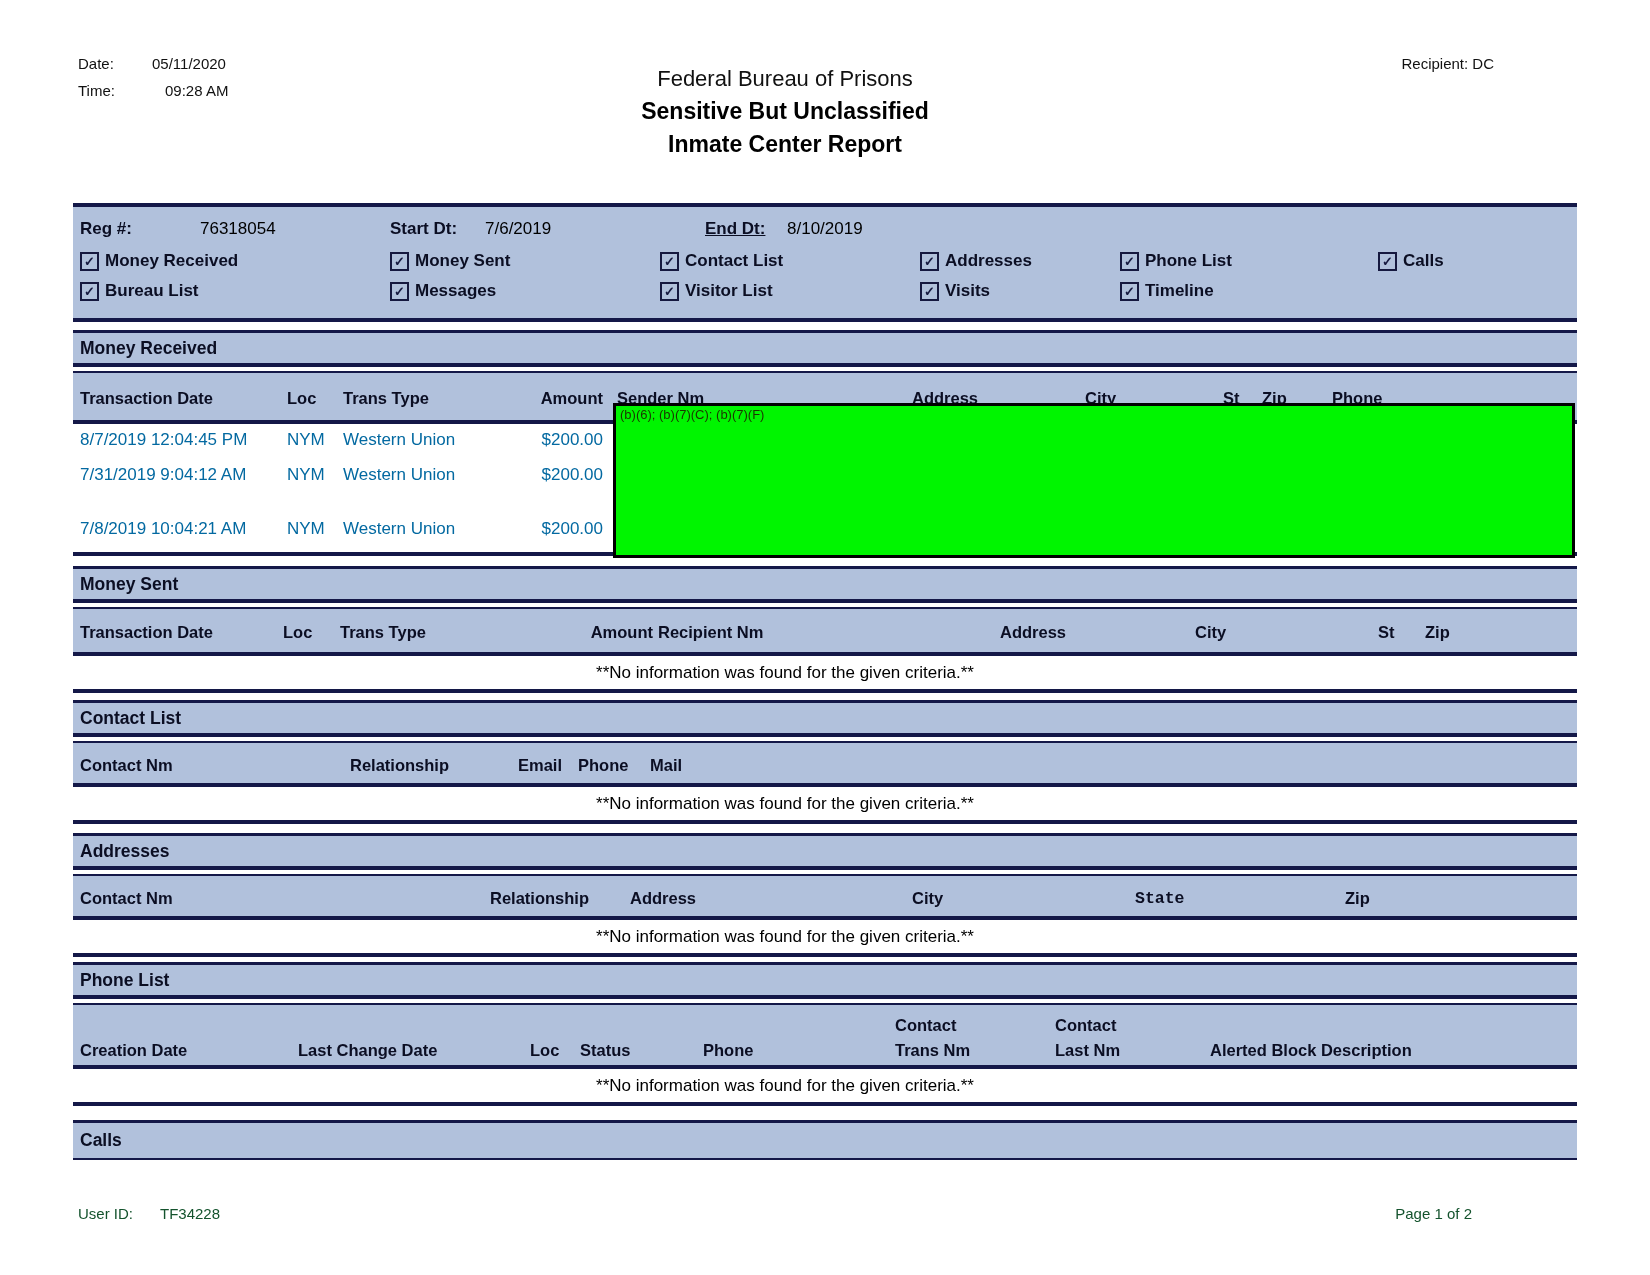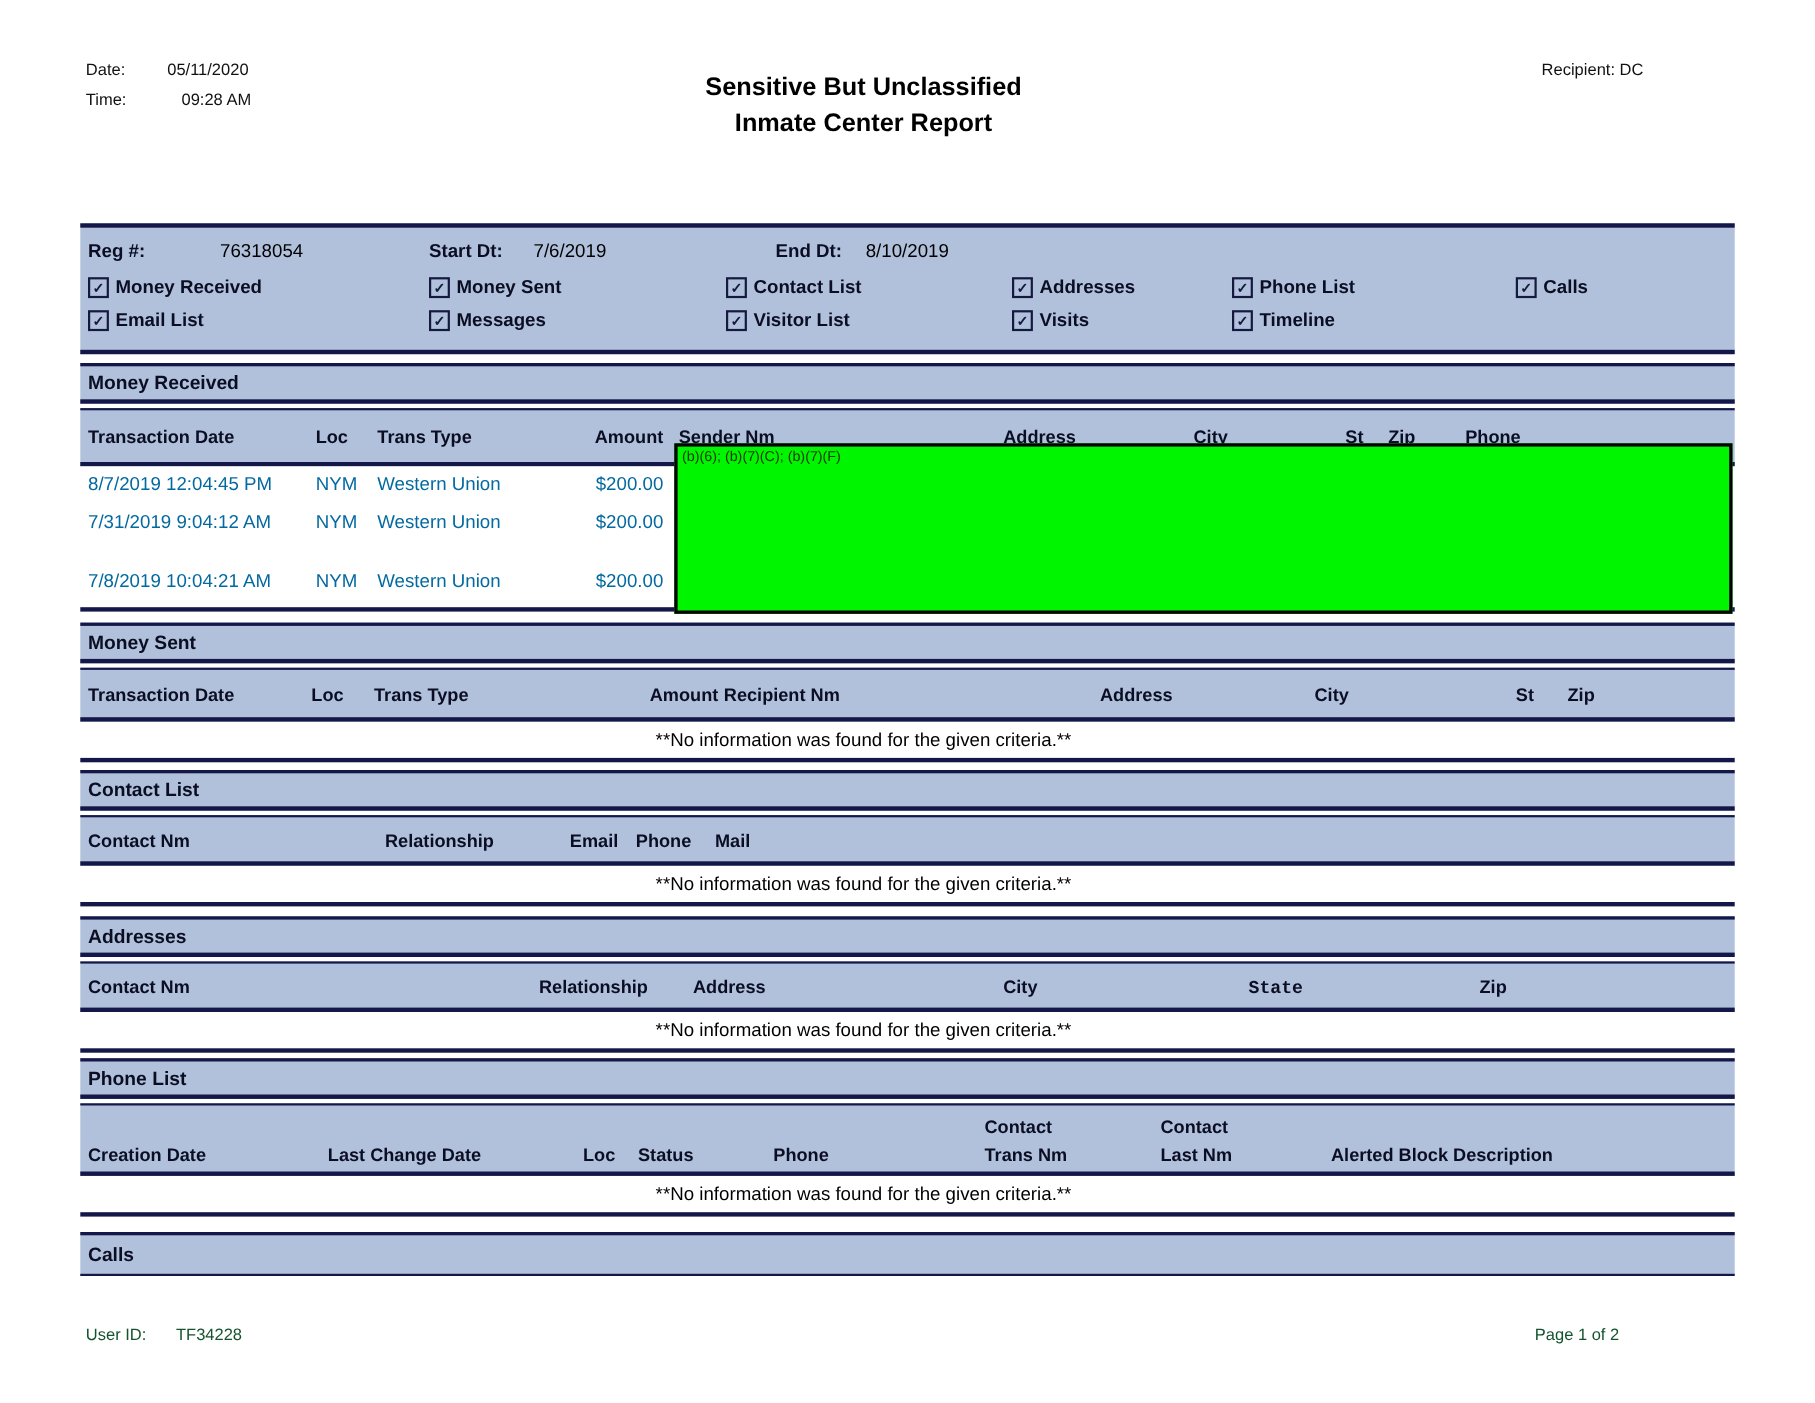--- a/index.html
+++ b/index.html
@@ -39,30 +39,31 @@
 </head>
 <body>
 
 <div class="abs meta" style="left:78px;top:55px;">Date:</div>
 <div class="abs meta" style="left:152px;top:55px;">05/11/2020</div>
 <div class="abs meta" style="left:78px;top:82px;">Time:</div>
 <div class="abs meta" style="left:165px;top:82px;">09:28 AM</div>
 <div class="abs meta" style="right:156px;top:55px;">Recipient: DC</div>
 
 <div class="titles">
+  <div>Federal Bureau of Prisons</div>
   <div class="b">Sensitive But Unclassified</div>
   <div class="b">Inmate Center Report</div>
 </div>
 
 <div class="band crit">
   <span class="lab" style="left:7px;top:12px;">Reg #:</span>
   <span class="val" style="left:127px;top:12px;">76318054</span>
   <span class="lab" style="left:317px;top:12px;">Start Dt:</span>
   <span class="val" style="left:412px;top:12px;">7/6/2019</span>
-  <span class="lab" style="left:632px;top:12px;">End Dt:</span>
+  <span class="lab" style="left:632px;top:12px;text-decoration:underline;">End Dt:</span>
   <span class="val" style="left:714px;top:12px;">8/10/2019</span>
 
   <span class="cb" style="left:7px;top:44px;">
     <span class="bx">✓</span>
     <span class="lb">Money Received</span>
   </span>
   <span class="cb" style="left:317px;top:44px;">
     <span class="bx">✓</span>
     <span class="lb">Money Sent</span>
   </span>
@@ -78,21 +79,21 @@
     <span class="bx">✓</span>
     <span class="lb">Phone List</span>
   </span>
   <span class="cb" style="left:1305px;top:44px;">
     <span class="bx">✓</span>
     <span class="lb">Calls</span>
   </span>
 
   <span class="cb" style="left:7px;top:74px;">
     <span class="bx">✓</span>
-    <span class="lb">Email List</span>
+    <span class="lb">Bureau List</span>
   </span>
   <span class="cb" style="left:317px;top:74px;">
     <span class="bx">✓</span>
     <span class="lb">Messages</span>
   </span>
   <span class="cb" style="left:587px;top:74px;">
     <span class="bx">✓</span>
     <span class="lb">Visitor List</span>
   </span>
   <span class="cb" style="left:847px;top:74px;">

